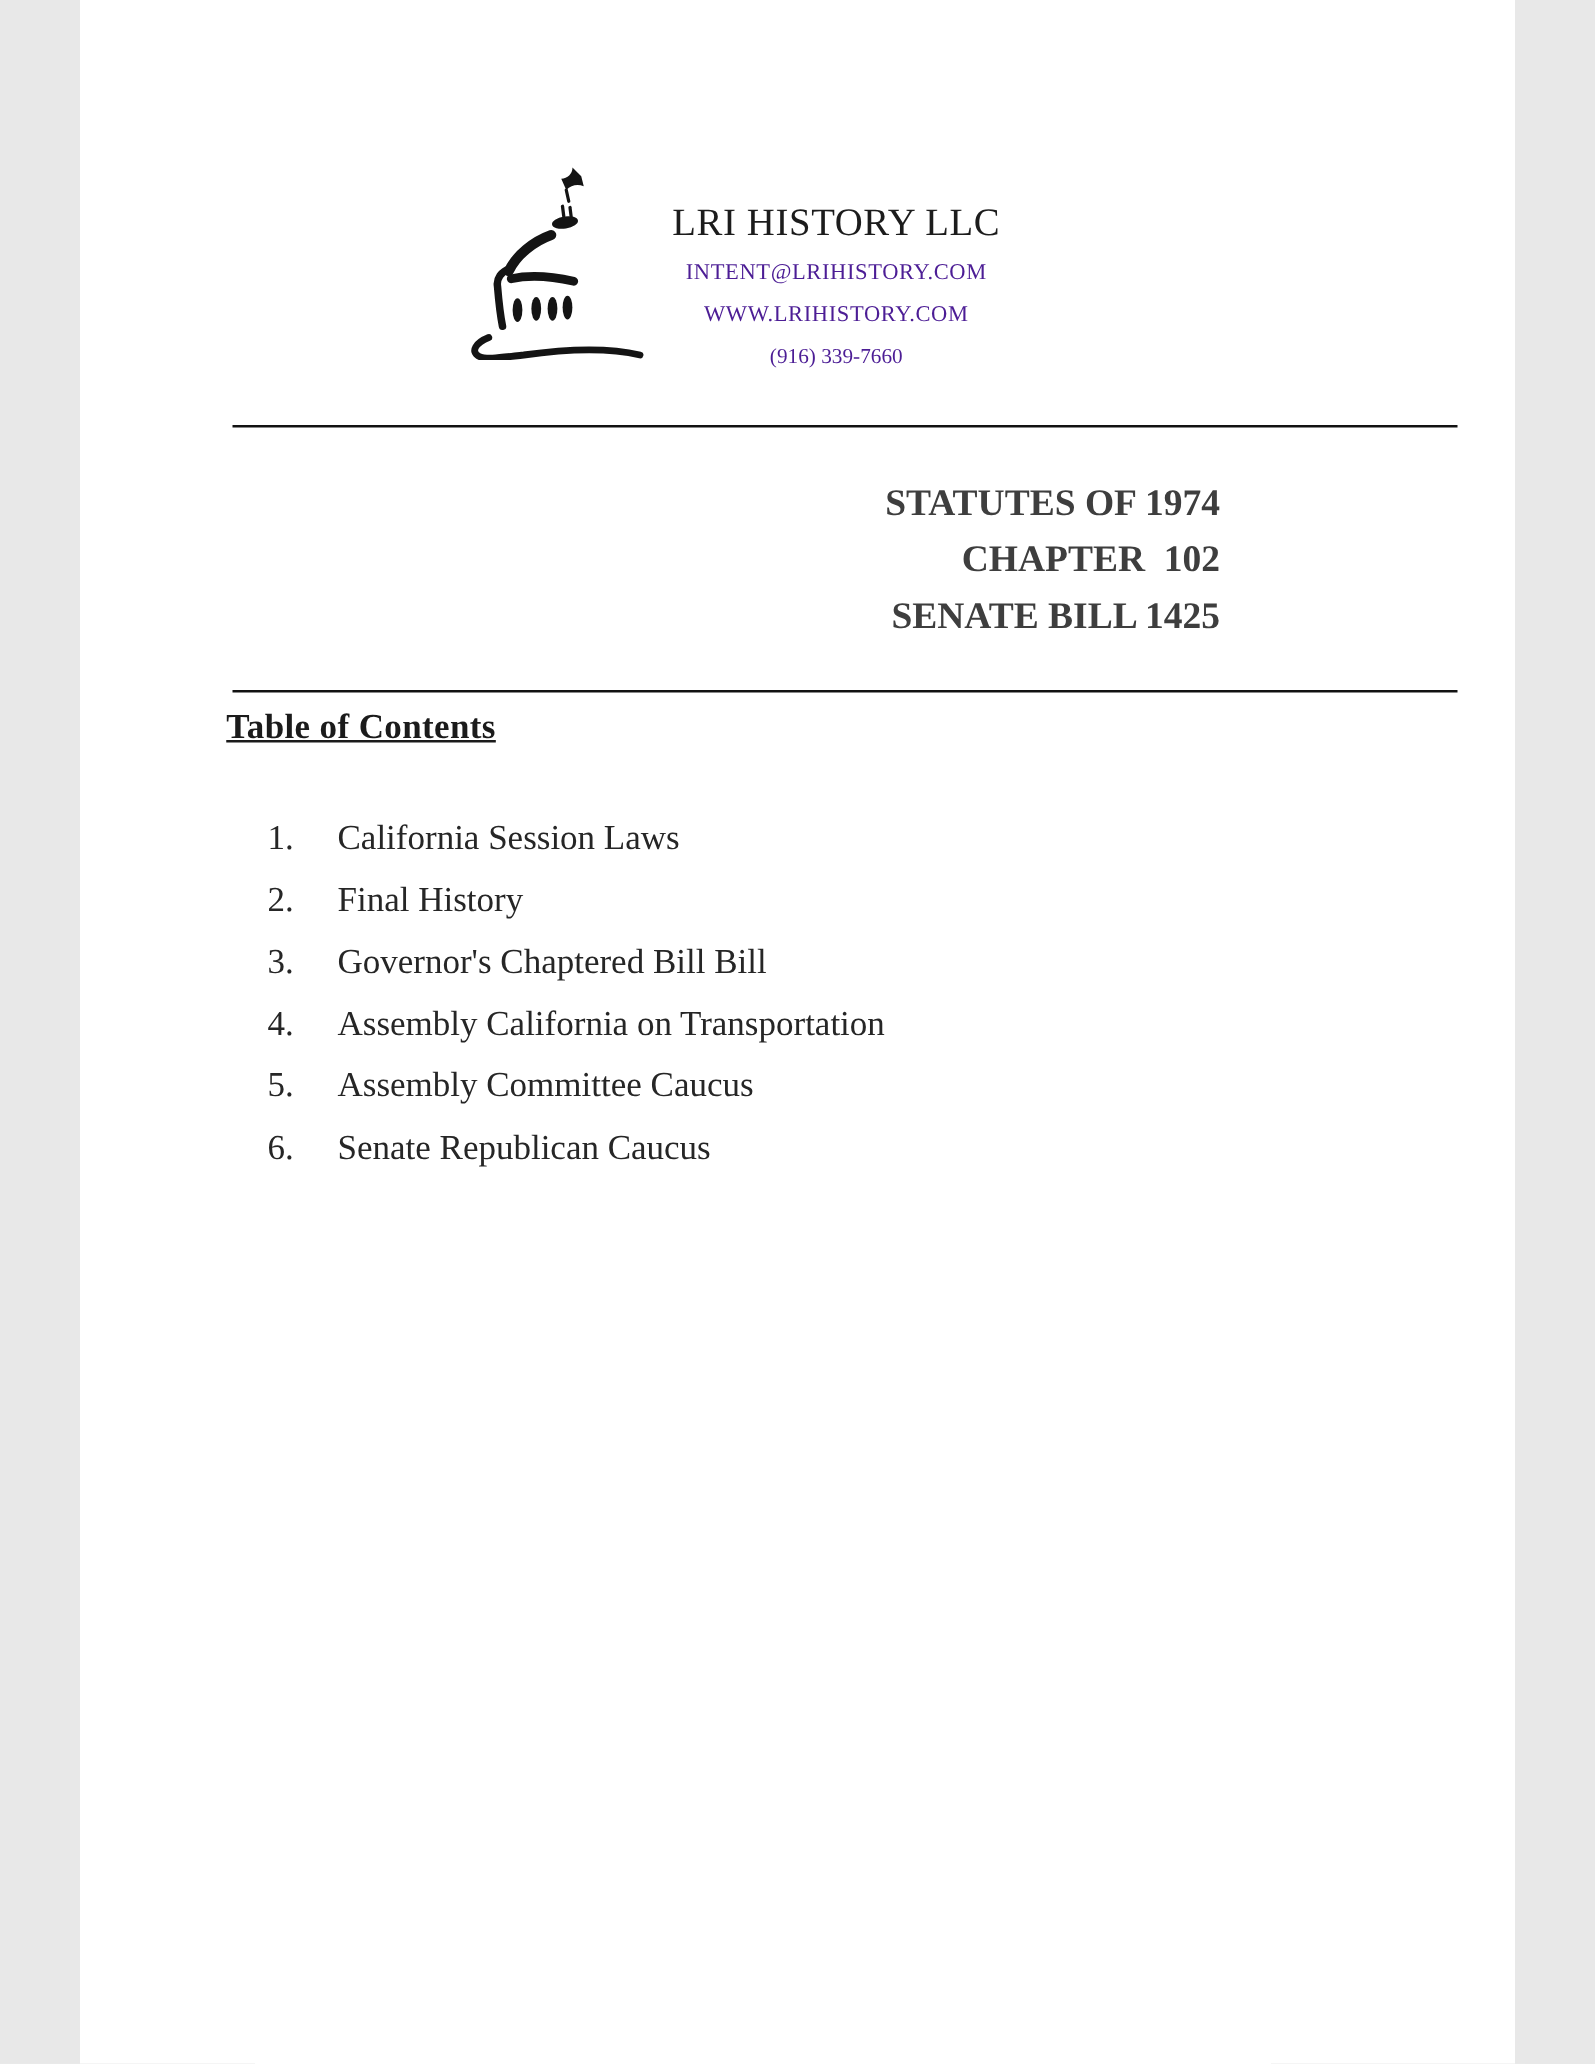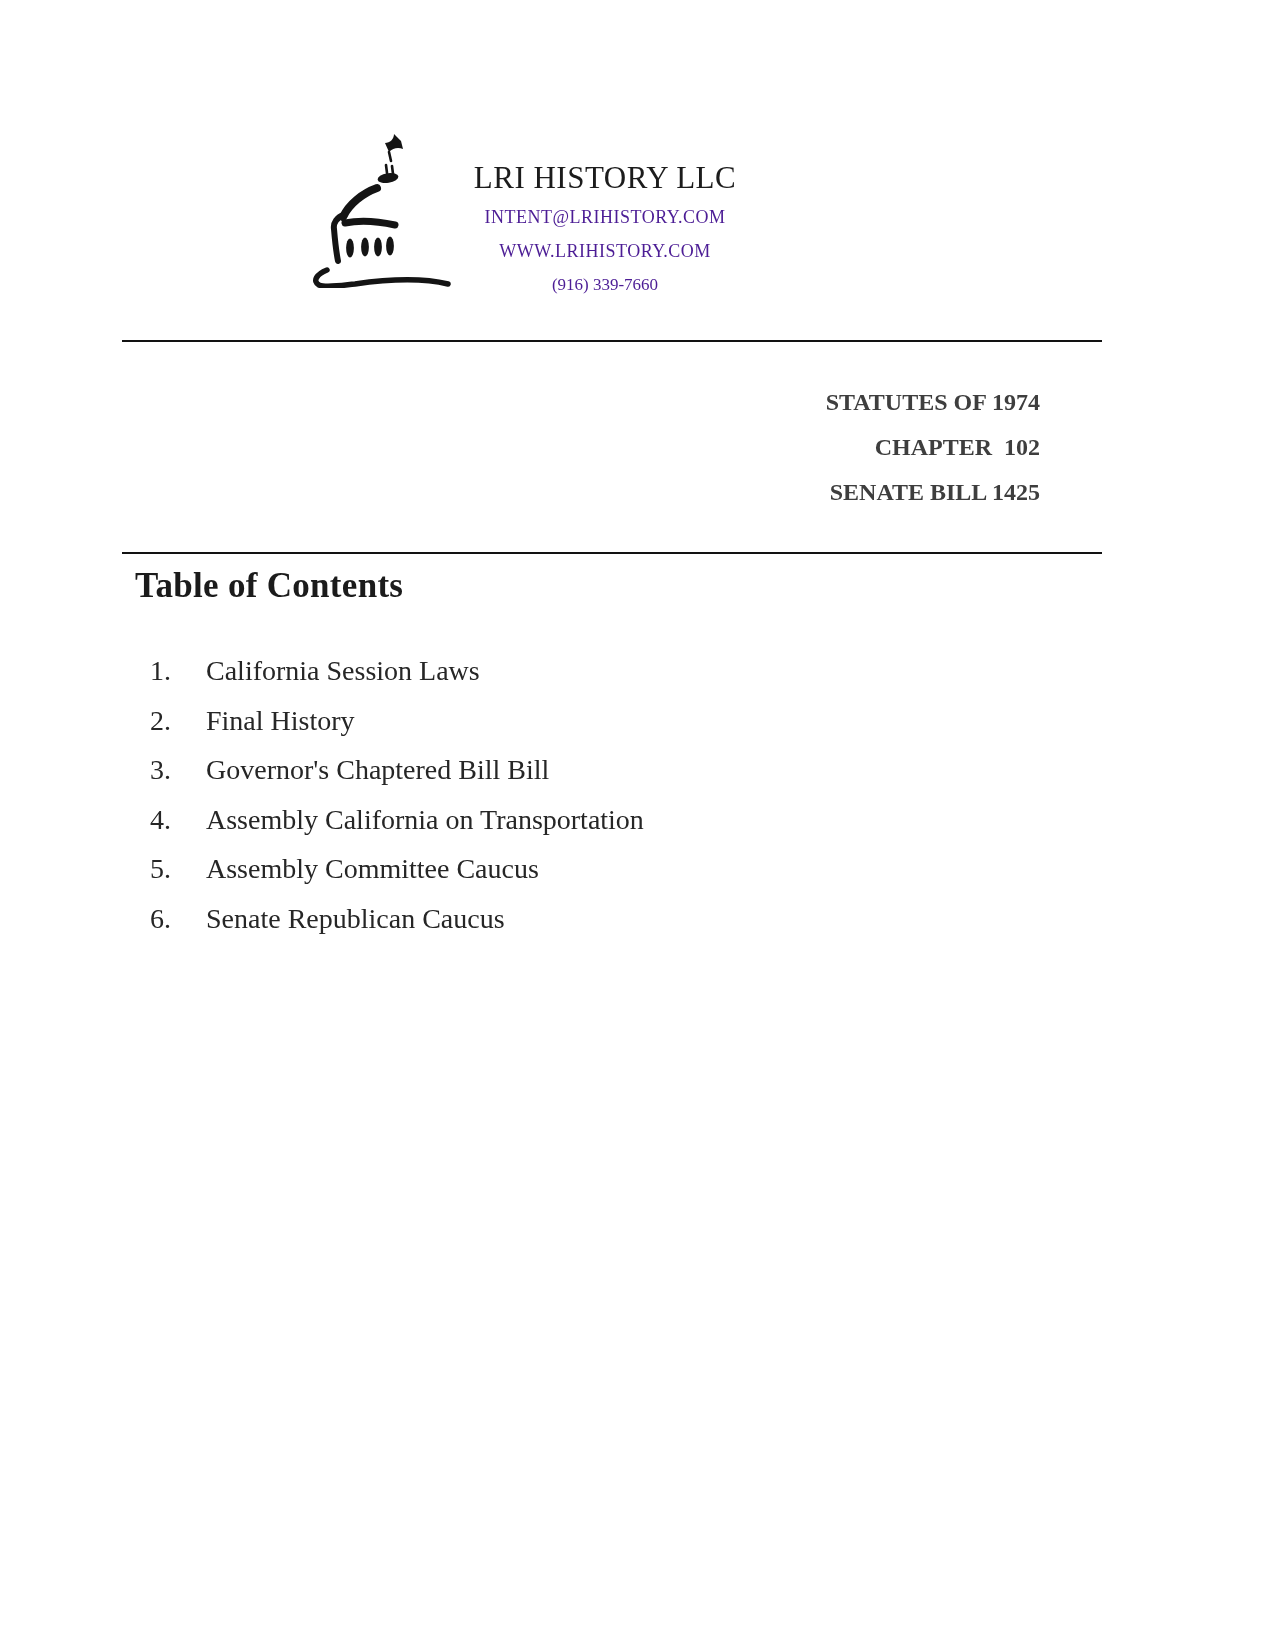--- a/index.html
+++ b/index.html
@@ -2,21 +2,21 @@
 <html><head>
 <meta charset="utf-8">
 <style>
   html, body {
     margin: 0;
     padding: 0;
     background: #e8e8e8;
   }
   .page {
     position: relative;
-    width: 1276px;
+    width: 1148px;
     height: 1651px;
     margin: 0 auto;
     background: #ffffff;
     font-family: "Liberation Serif", "DejaVu Serif", serif;
     color: #1f1f1f;
     overflow: hidden;
   }
 
   
   .logo {
@@ -66,36 +66,37 @@
   .rule.top { top: 340px; }
   .rule.bottom { top: 552px; }
 
   
   .bill-ref {
     position: absolute;
     top: 380px;
     right: 236px;
     text-align: right;
     font-weight: bold;
-    font-size: 24px;
+    font-size: 30px;
     line-height: 45px;
     color: #3e3e3e;
   }
   .bill-line { white-space: pre; }
 
   
   .toc-heading {
     position: absolute;
-    left: 135px;
+    left: 117px;
     top: 566px;
     margin: 0;
-    font-size: 35px;
+    font-size: 28px;
     font-weight: bold;
     color: #1b1b1b;
     letter-spacing: 0.3px;
+    text-decoration: underline;
   }
   .toc-list {
     position: absolute;
     left: 150px;
     top: 646px;
     margin: 0;
     padding: 0;
     list-style: none;
   }
   .toc-item {

